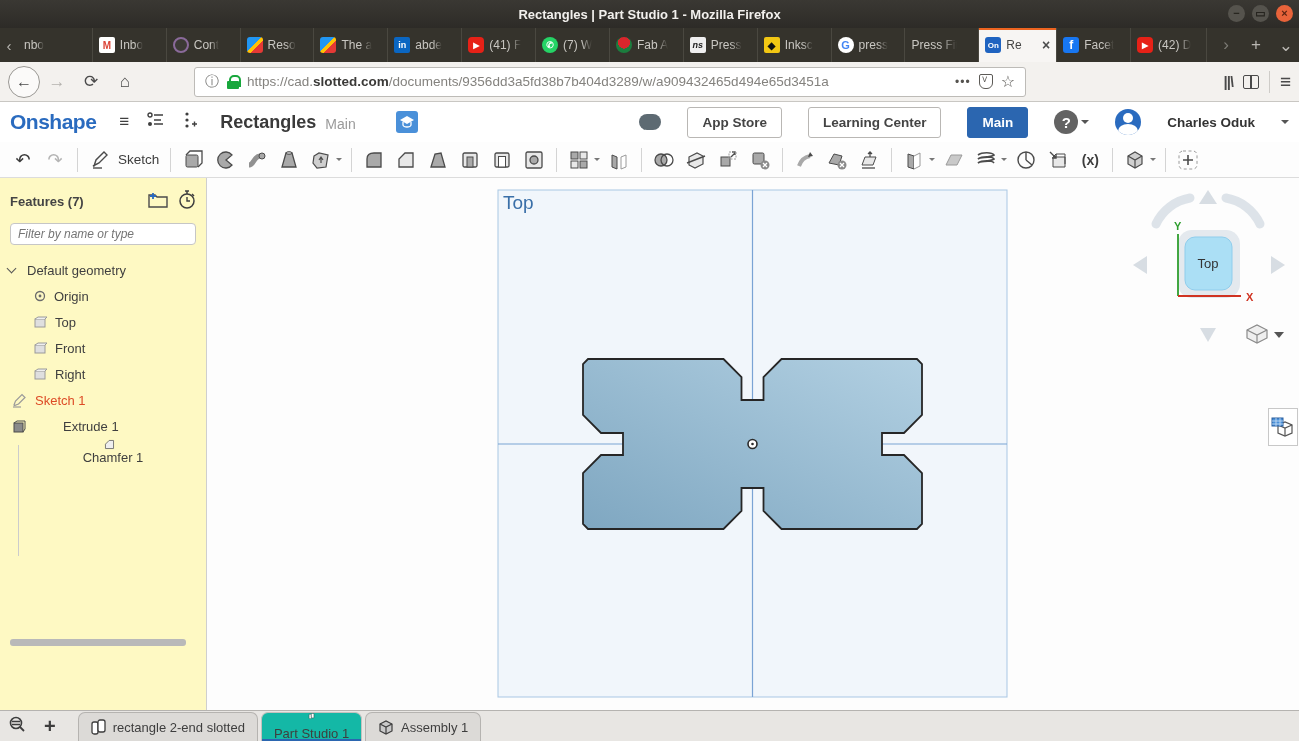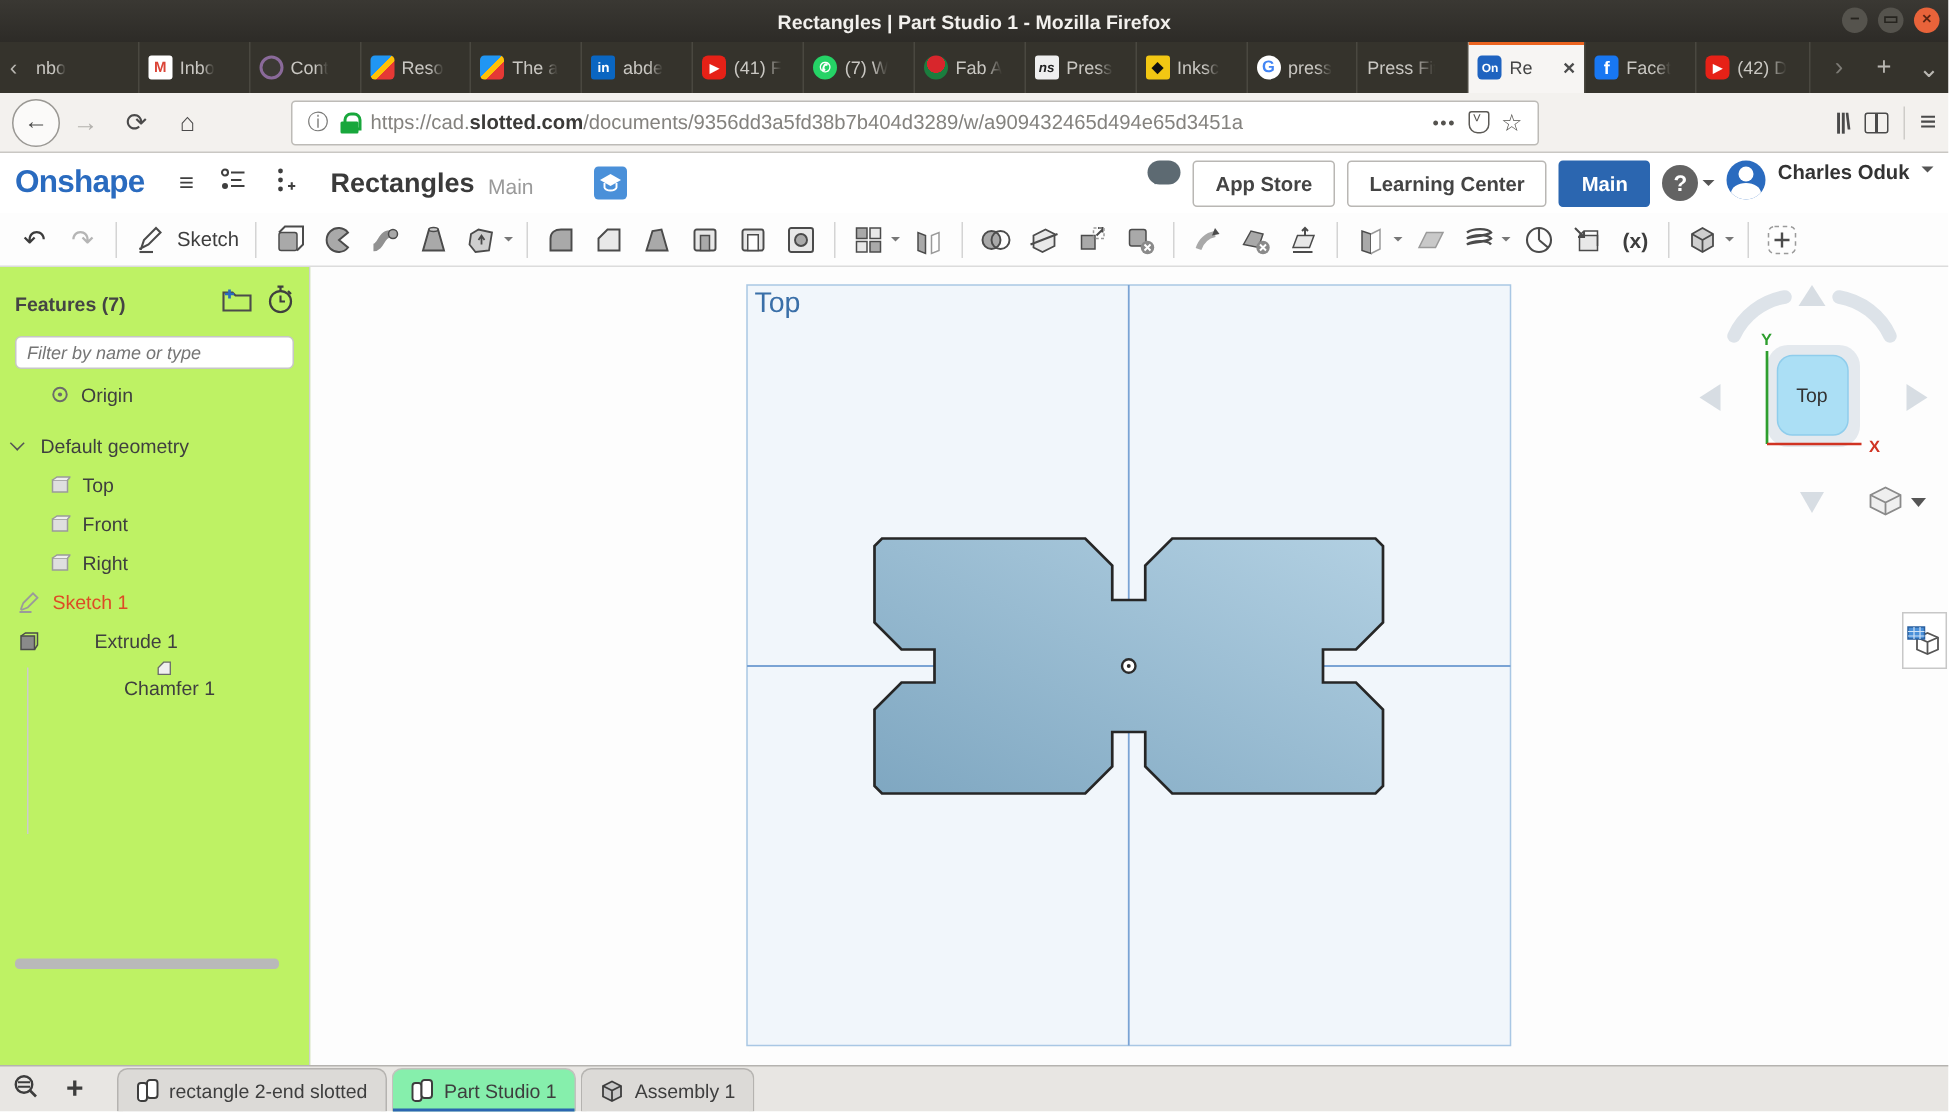--- a/index.html
+++ b/index.html
@@ -75,21 +75,21 @@
 
   
   #osheader { position:absolute; left:0; top:102px; width:1299px; height:40px; background:#fff;
     display:flex; align-items:center; padding:0 10px; }
   #oslogo { font-size:21px; font-weight:bold; color:#2a6bbf; letter-spacing:-0.5px; margin-right:14px; }
   .osh-icon { color:#3f3f3f; margin:0 9px; font-size:17px; }
   #doctitle { font-size:18px; font-weight:bold; color:#3a3a3a; margin-left:14px; }
   #workspace { font-size:14px; color:#9a9a9a; margin-left:9px; margin-top:3px; }
   #edubadge { width:22px; height:22px; background:#4a90d9; border-radius:3px; margin-left:40px;
     display:flex; align-items:center; justify-content:center; }
-  .hdr-right { margin-left:auto; display:flex; gap:8px; }
+  .hdr-right { margin-left:auto; display:flex; align-items:center; gap:26px; }
   .bubble { width:22px; height:16px; background:#5d6a72; border-radius:8px; position:relative; }
   .bubble::after { content:""; position:absolute; left:3px; bottom:-5px; border:5px solid transparent; border-top-color:#5d6a72; border-left-width:2px; }
   .hbtn { height:31px; padding:0 14px; border:1px solid #b9b7b4; border-radius:3px; background:#fff;
     font-size:13.5px; color:#444; display:flex; align-items:center; font-weight:bold; }
   .hbtn.primary { background:#2b66b0; border-color:#2b66b0; color:#fff; }
   .help-wrap { display:flex; align-items:center; gap:3px; }
   .help-circ { width:24px; height:24px; border-radius:50%; background:#636363; color:#fff; font-weight:bold;
     font-size:15px; display:flex; align-items:center; justify-content:center; }
   .caret { width:0; height:0; border:4px solid transparent; border-top-color:#555; margin-top:4px; }
   .avatar { width:26px; height:26px; border-radius:50%; background:#2a6bbf; position:relative; overflow:hidden; }
@@ -105,21 +105,21 @@
   .tsep { width:1px; height:24px; background:#d4d4d4; margin:0 5px; }
   .tlabel { font-size:13.5px; color:#3d3d3d; margin:0 4px 0 1px; }
   .tdd { width:0; height:0; border:3.5px solid transparent; border-top-color:#777; margin:3px 2px 0 -2px; }
   .undo { color:#3c3c3c; font-size:18px; }
   .redo { color:#b5b5b5; font-size:18px; }
 
   
   #main { position:absolute; left:0; top:178px; width:1299px; height:532px; }
 
   
-  #fpanel { position:absolute; left:0; top:0; width:207px; height:532px; background:#bef264; border-right:1px solid #cfcfcf; }
+  #fpanel { position:absolute; left:0; top:0; width:207px; height:532px; background:#fef9c3; border-right:1px solid #cfcfcf; }
   .fp-head { display:flex; align-items:center; padding:12px 10px 6px 10px; }
   .fp-title { font-size:13px; font-weight:bold; color:#444; }
   .fp-head-icons { margin-left:auto; display:flex; gap:10px; align-items:center; }
   #filterbox { margin:4px 10px; width:186px; height:22px; border:1px solid #c6c6c6; border-radius:4px;
     font-size:12px; font-style:italic; color:#9a9a9a; padding:0 7px; font-family:"Liberation Sans", sans-serif; }
   .trow { height:26px; display:flex; align-items:center; font-size:13px; color:#3f3f3f; padding-left:8px; position:relative; }
   .trow .lbl { margin-left:8px; }
   .chev { width:7px; height:7px; border-left:1.6px solid #555; border-bottom:1.6px solid #555;
     transform:rotate(-45deg); margin-right:4px; margin-top:-3px; }
   .indent1 { padding-left:34px; }
@@ -138,21 +138,21 @@
     border:1px solid #c8c8c8; display:flex; align-items:center; justify-content:center; }
 
   
   #bottombar { position:absolute; left:0; top:710px; width:1299px; height:31px; background:#e8e6e3;
     border-top:1px solid #b5b3b0; display:flex; align-items:flex-end; }
   .bb-icons { display:flex; align-items:center; height:100%; padding:0 8px; gap:14px; }
   .bb-plus { font-size:20px; color:#3d3d3d; font-weight:bold; }
   .ptab { height:29px; margin-right:3px; padding:0 12px; display:flex; align-items:center; gap:7px;
     background:#dcdad7; border:1px solid #b5b3b0; border-bottom:none; border-radius:7px 7px 0 0;
     font-size:13px; color:#3e3e3e; }
-  .ptab.active { background:#86efac; border-color:#c3c1be; position:relative; }
+  .ptab.active { background:#14b8a6; border-color:#c3c1be; position:relative;flex-direction:column; }
   .ptab.active::after { content:""; position:absolute; left:0; right:0; bottom:-1px; height:3px; background:#2b66b0; }
 </style>
 </head>
 <body>
 
 <div id="stage">
 
   <div id="titlebar">
     <span class="title">Rectangles | Part Studio 1 - Mozilla Firefox</span>
     <span class="winbtns">
@@ -503,30 +503,30 @@
             <svg width="18" height="19" viewBox="0 0 18 19">
                 <circle cx="9" cy="11" r="7" fill="none" stroke="#3f3f3f" stroke-width="1.5"></circle>
                 <path d="M7 1h4M9 1v3M14 4l2 2" stroke="#3f3f3f" stroke-width="1.5"></path>
                 <path d="M9 7v4h3" fill="none" stroke="#3f3f3f" stroke-width="1.4"></path>
               </svg>
           </span>
         </span>
       </div>
       <input id="filterbox" placeholder="Filter by name or type" style="">
       <div class="treeline"></div>
+      <div class="trow" style="margin-top:8px;">
+        <span class="chev"></span>
+        <span class="lbl">Default geometry</span>
+      </div>
       <div class="trow indent1">
         <svg width="12" height="12" viewBox="0 0 12 12">
             <circle cx="6" cy="6" r="4.5" fill="none" stroke="#6b6b6b" stroke-width="1.3"></circle>
             <circle cx="6" cy="6" r="1.4" fill="#6b6b6b"></circle>
           </svg>
         <span class="lbl">Origin</span>
-      </div>
-      <div class="trow" style="margin-top:8px;">
-        <span class="chev"></span>
-        <span class="lbl">Default geometry</span>
       </div>
       <div class="trow indent1">
         <svg width="13" height="12" viewBox="0 0 13 12">
             <rect x="1" y="3" width="10" height="8" fill="#dfdfdf" stroke="#9a9a9a"></rect>
             <path d="M1 3l3-2h9l-2 2" fill="#efefef" stroke="#9a9a9a"></path>
           </svg>
         <span class="lbl">Top</span>
       </div>
       <div class="trow indent1">
         <svg width="13" height="12" viewBox="0 0 13 12">

